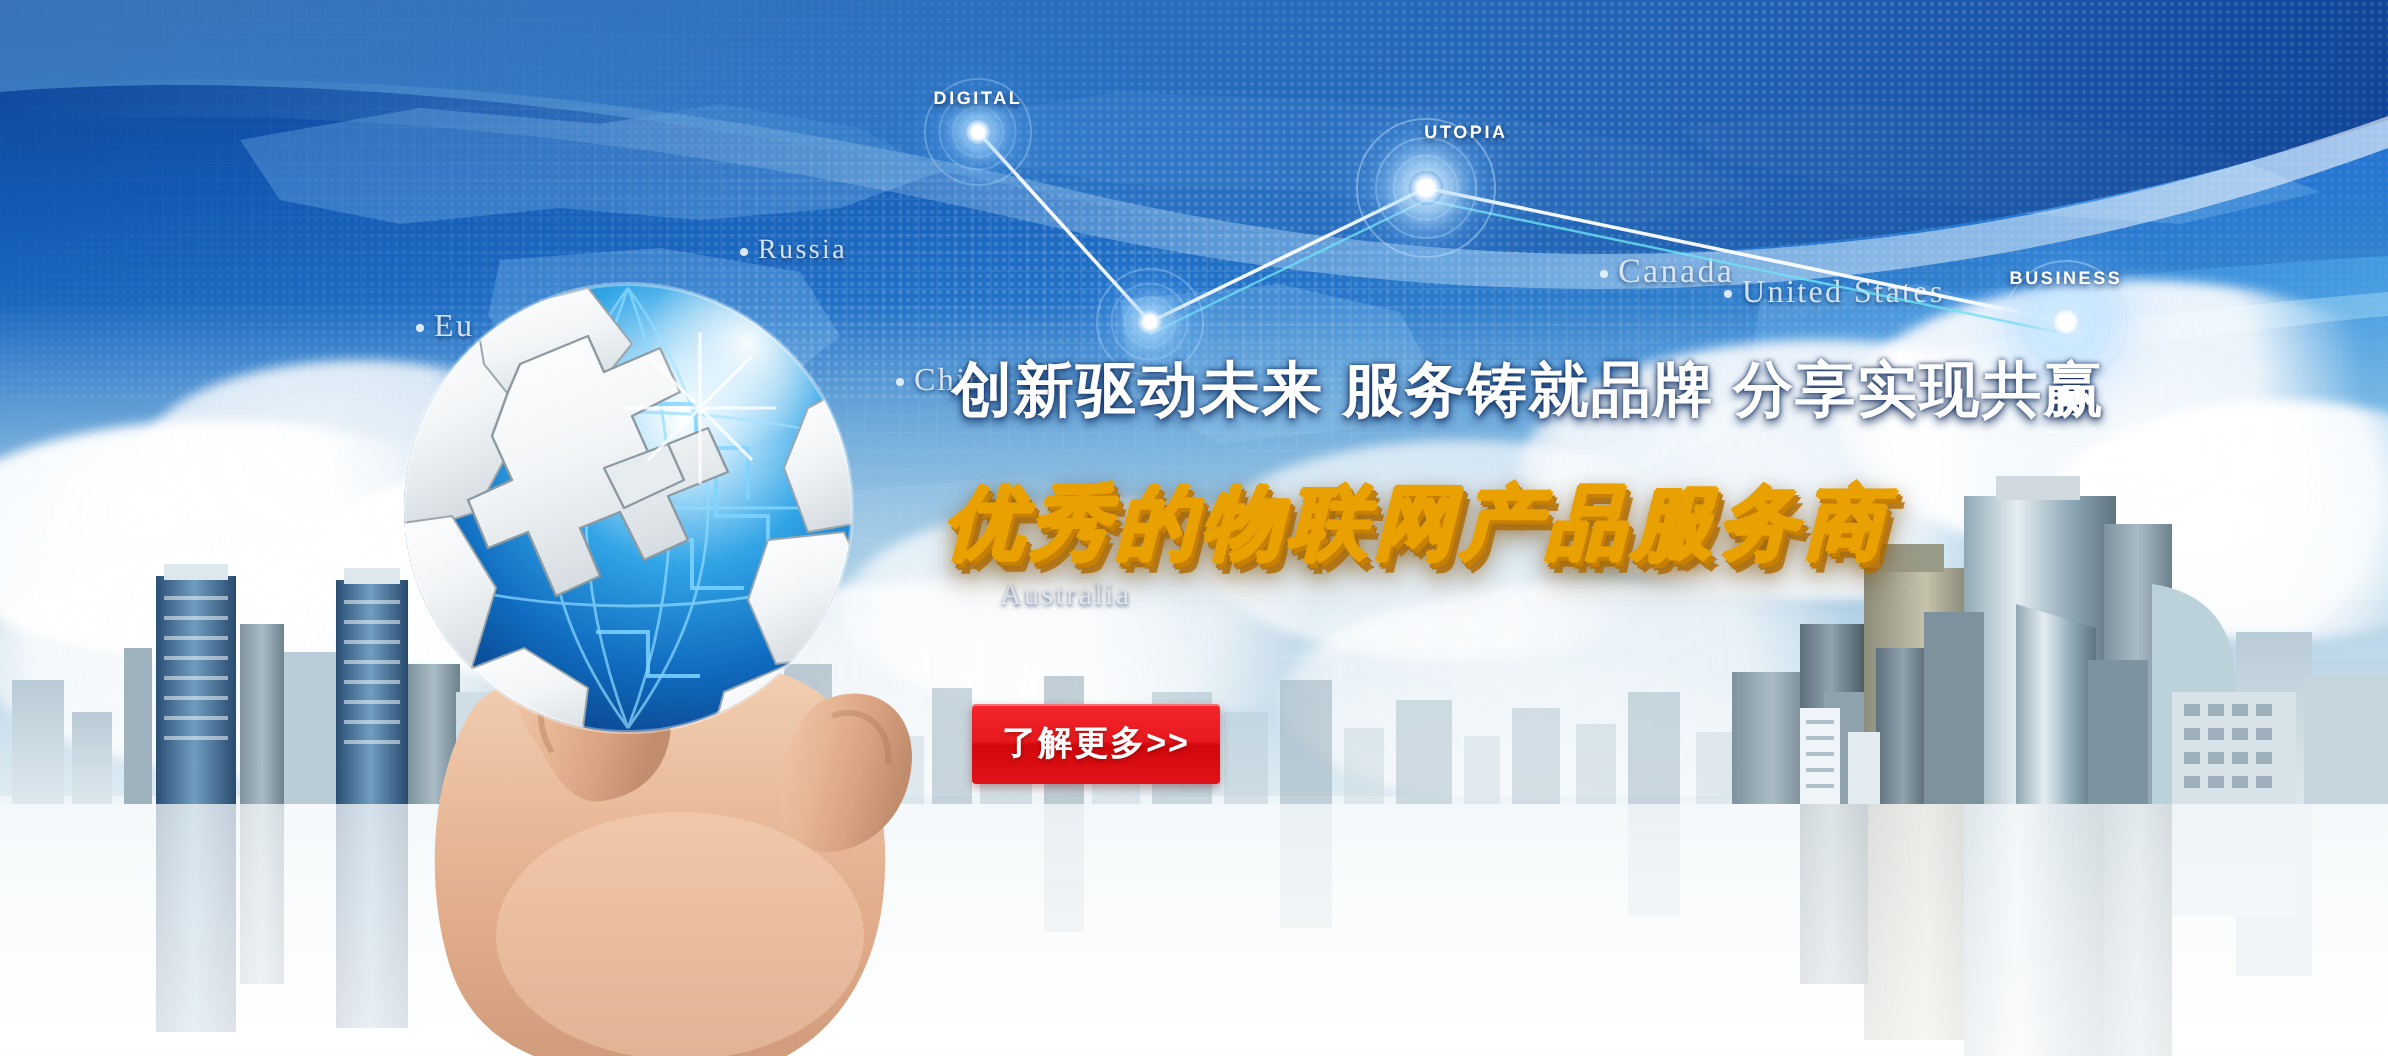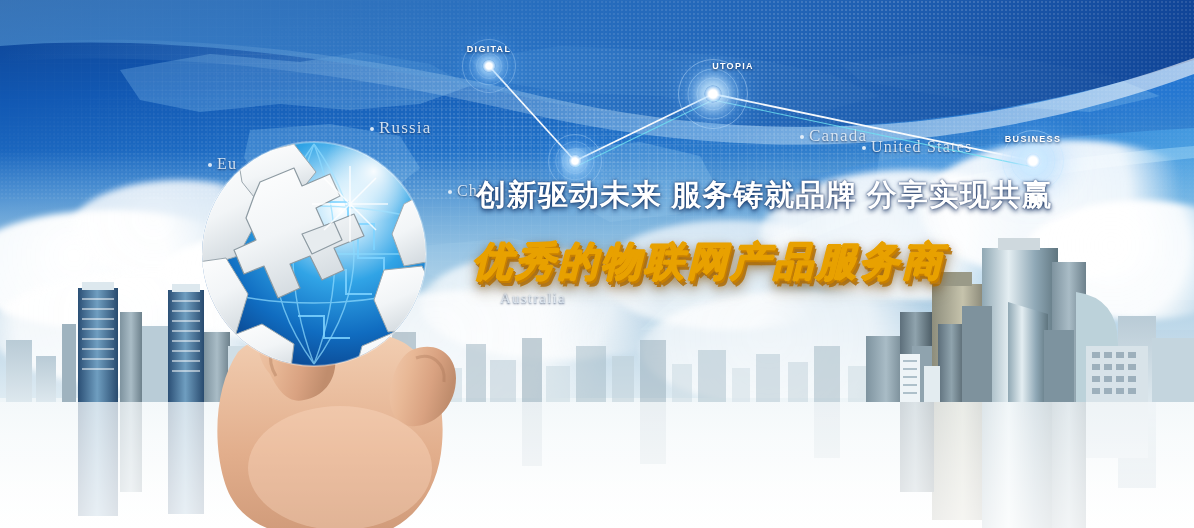--- a/index.html
+++ b/index.html
@@ -199,21 +199,21 @@
     <div class="cloud" style="left:420px;top:130px;width:280px;height:110px;opacity:.75;"></div>
     <div class="cloud" style="left:600px;top:100px;width:260px;height:110px;opacity:.7;"></div>
     <div class="cloud" style="left:760px;top:50px;width:300px;height:130px;opacity:.9;"></div>
     <div class="cloud" style="left:920px;top:20px;width:300px;height:140px;opacity:.95;"></div>
     <div class="cloud" style="left:1020px;top:80px;width:240px;height:120px;"></div>
     <div class="cloud" style="left:300px;top:170px;width:360px;height:120px;opacity:.8;"></div>
     <div class="cloud" style="left:640px;top:170px;width:340px;height:120px;opacity:.75;"></div>
   </div>
 
   <div id="map-labels-host">
-      <div class="map-label" style="left: 370px; top: 118px; font-size: 17px;"><span class="dot"></span><span>Russia</span></div>
+      <div class="map-label" style="left: 370px; top: 118px; font-size: 14px;"><span class="dot"></span><span>Russia</span></div>
       <div class="map-label" style="left: 208px; top: 155px; font-size: 16px;"><span class="dot"></span><span>Eu</span></div>
       <div class="map-label" style="left: 448px; top: 182px; font-size: 16px; font-family: Liberation Serif, serif;"><span class="dot"></span><span>Chin</span></div>
       <div class="map-label" style="left: 800px; top: 126px; font-size: 17px;"><span class="dot"></span><span>Canada</span></div>
       <div class="map-label" style="left: 862px; top: 138px; font-size: 16px;"><span class="dot"></span><span>United  States</span></div>
       <div class="map-label" style="left: 500px; top: 290px; font-size: 15px;"><span>Australia</span></div>
     </div>
 
   <svg class="net" viewBox="0 0 1194 330" preserveAspectRatio="none">
     <g id="link-host">
         <line x1="489" y1="66" x2="575" y2="161" stroke="#ffffff" stroke-width="1.8" opacity="0.95"></line>
@@ -525,14 +525,15 @@
       </g>
       <circle cx="116" cy="116" r="112" fill="none" stroke="rgba(255,255,255,.35)" stroke-width="2"></circle>
     </svg>
   </div>
 
   <div class="headline-white">创新驱动未来  服务铸就品牌  分享实现共赢</div>
 
   <div class="headline-gold gold1">优秀的物联网产品服务商</div>
 
 
+  <div class="cta">了解更多&gt;&gt;</div>
 
 </div>
 
 </body></html>

